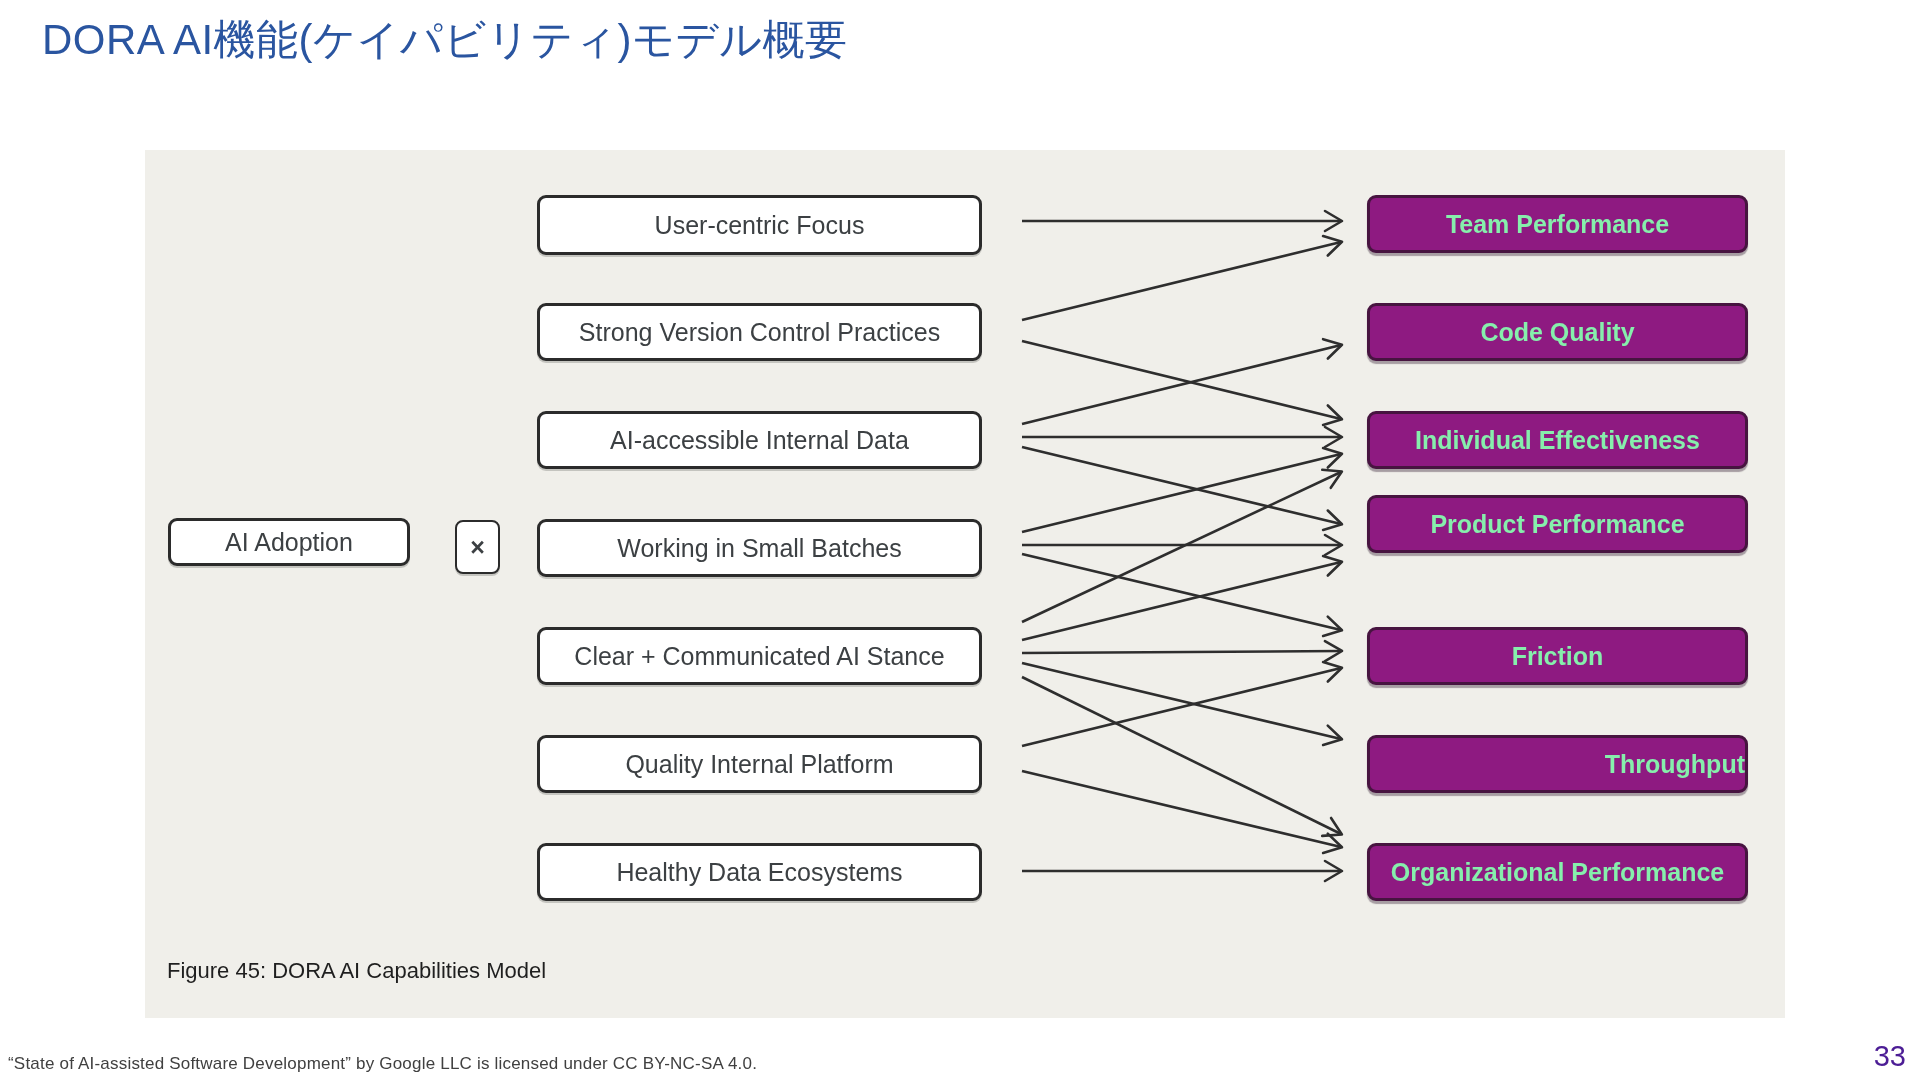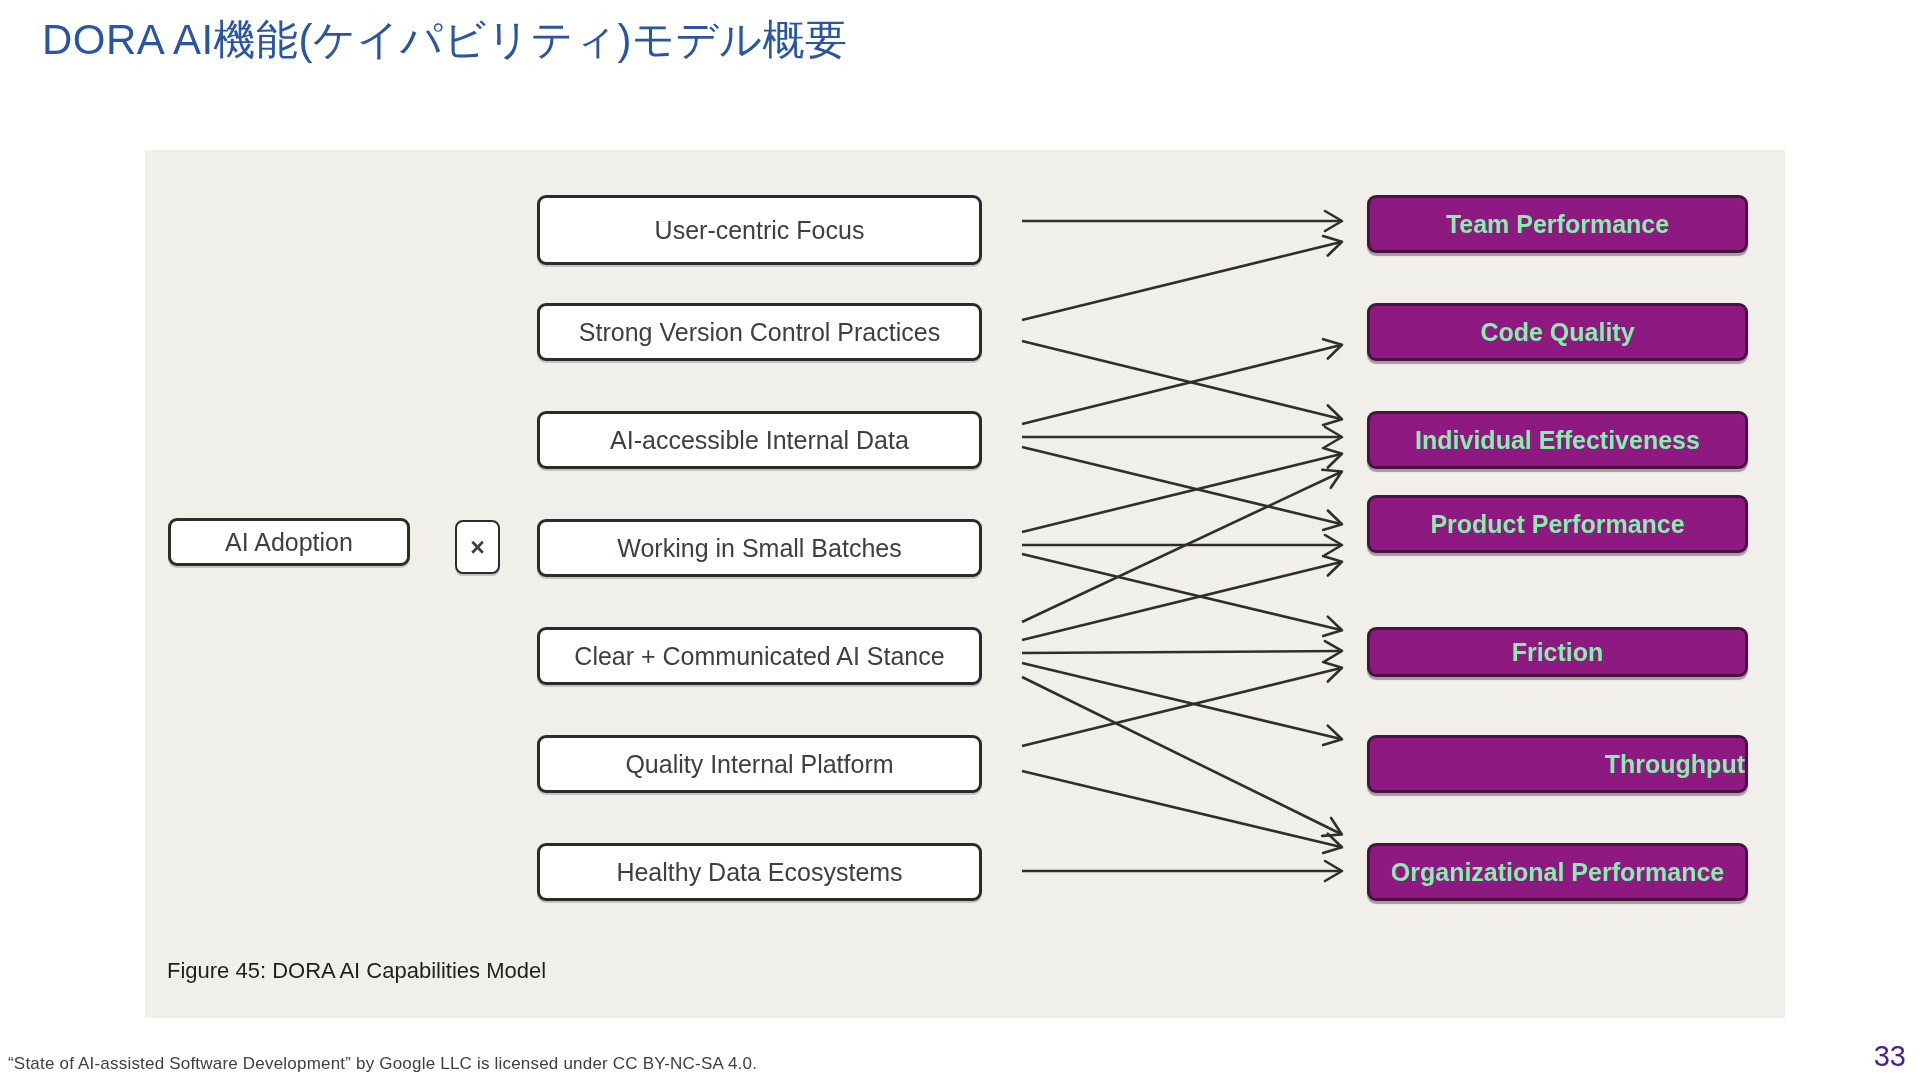--- a/index.html
+++ b/index.html
@@ -86,21 +86,21 @@
 
   <div class="box white adoption-box">
     <span>AI Adoption</span>
   </div>
 
   <div class="box white multiply-box">
     <span>×</span>
   </div>
 
   <div id="capability-column">
-      <div class="box white" style="left: 537px; top: 195px; width: 445px; height: 70px;">
+      <div class="box white" style="left: 537px; top: 195px; width: 445px; height: 60px;">
         <span>User-centric Focus</span>
       </div>
       <div class="box white" style="left: 537px; top: 303px; width: 445px; height: 58px;">
         <span>Strong Version Control Practices</span>
       </div>
       <div class="box white" style="left: 537px; top: 411px; width: 445px; height: 58px;">
         <span>AI-accessible Internal Data</span>
       </div>
       <div class="box white" style="left: 537px; top: 519px; width: 445px; height: 58px;">
         <span>Working in Small Batches</span>
@@ -121,21 +121,21 @@
       </div>
       <div class="box purple" style="left: 1367px; top: 303px; width: 381px; height: 58px;">
         <span>Code Quality</span>
       </div>
       <div class="box purple" style="left: 1367px; top: 411px; width: 381px; height: 58px;">
         <span>Individual Effectiveness</span>
       </div>
       <div class="box purple" style="left: 1367px; top: 495px; width: 381px; height: 58px;">
         <span>Product Performance</span>
       </div>
-      <div class="box purple" style="left: 1367px; top: 627px; width: 381px; height: 50px;">
+      <div class="box purple" style="left: 1367px; top: 627px; width: 381px; height: 58px;">
         <span>Friction</span>
       </div>
       <div class="box purple" style="left: 1367px; top: 735px; width: 381px; height: 58px; justify-content: flex-end;">
         <span>Throughput</span>
       </div>
       <div class="box purple" style="left: 1367px; top: 843px; width: 381px; height: 58px;">
         <span>Organizational Performance</span>
       </div>
     </div>
 

